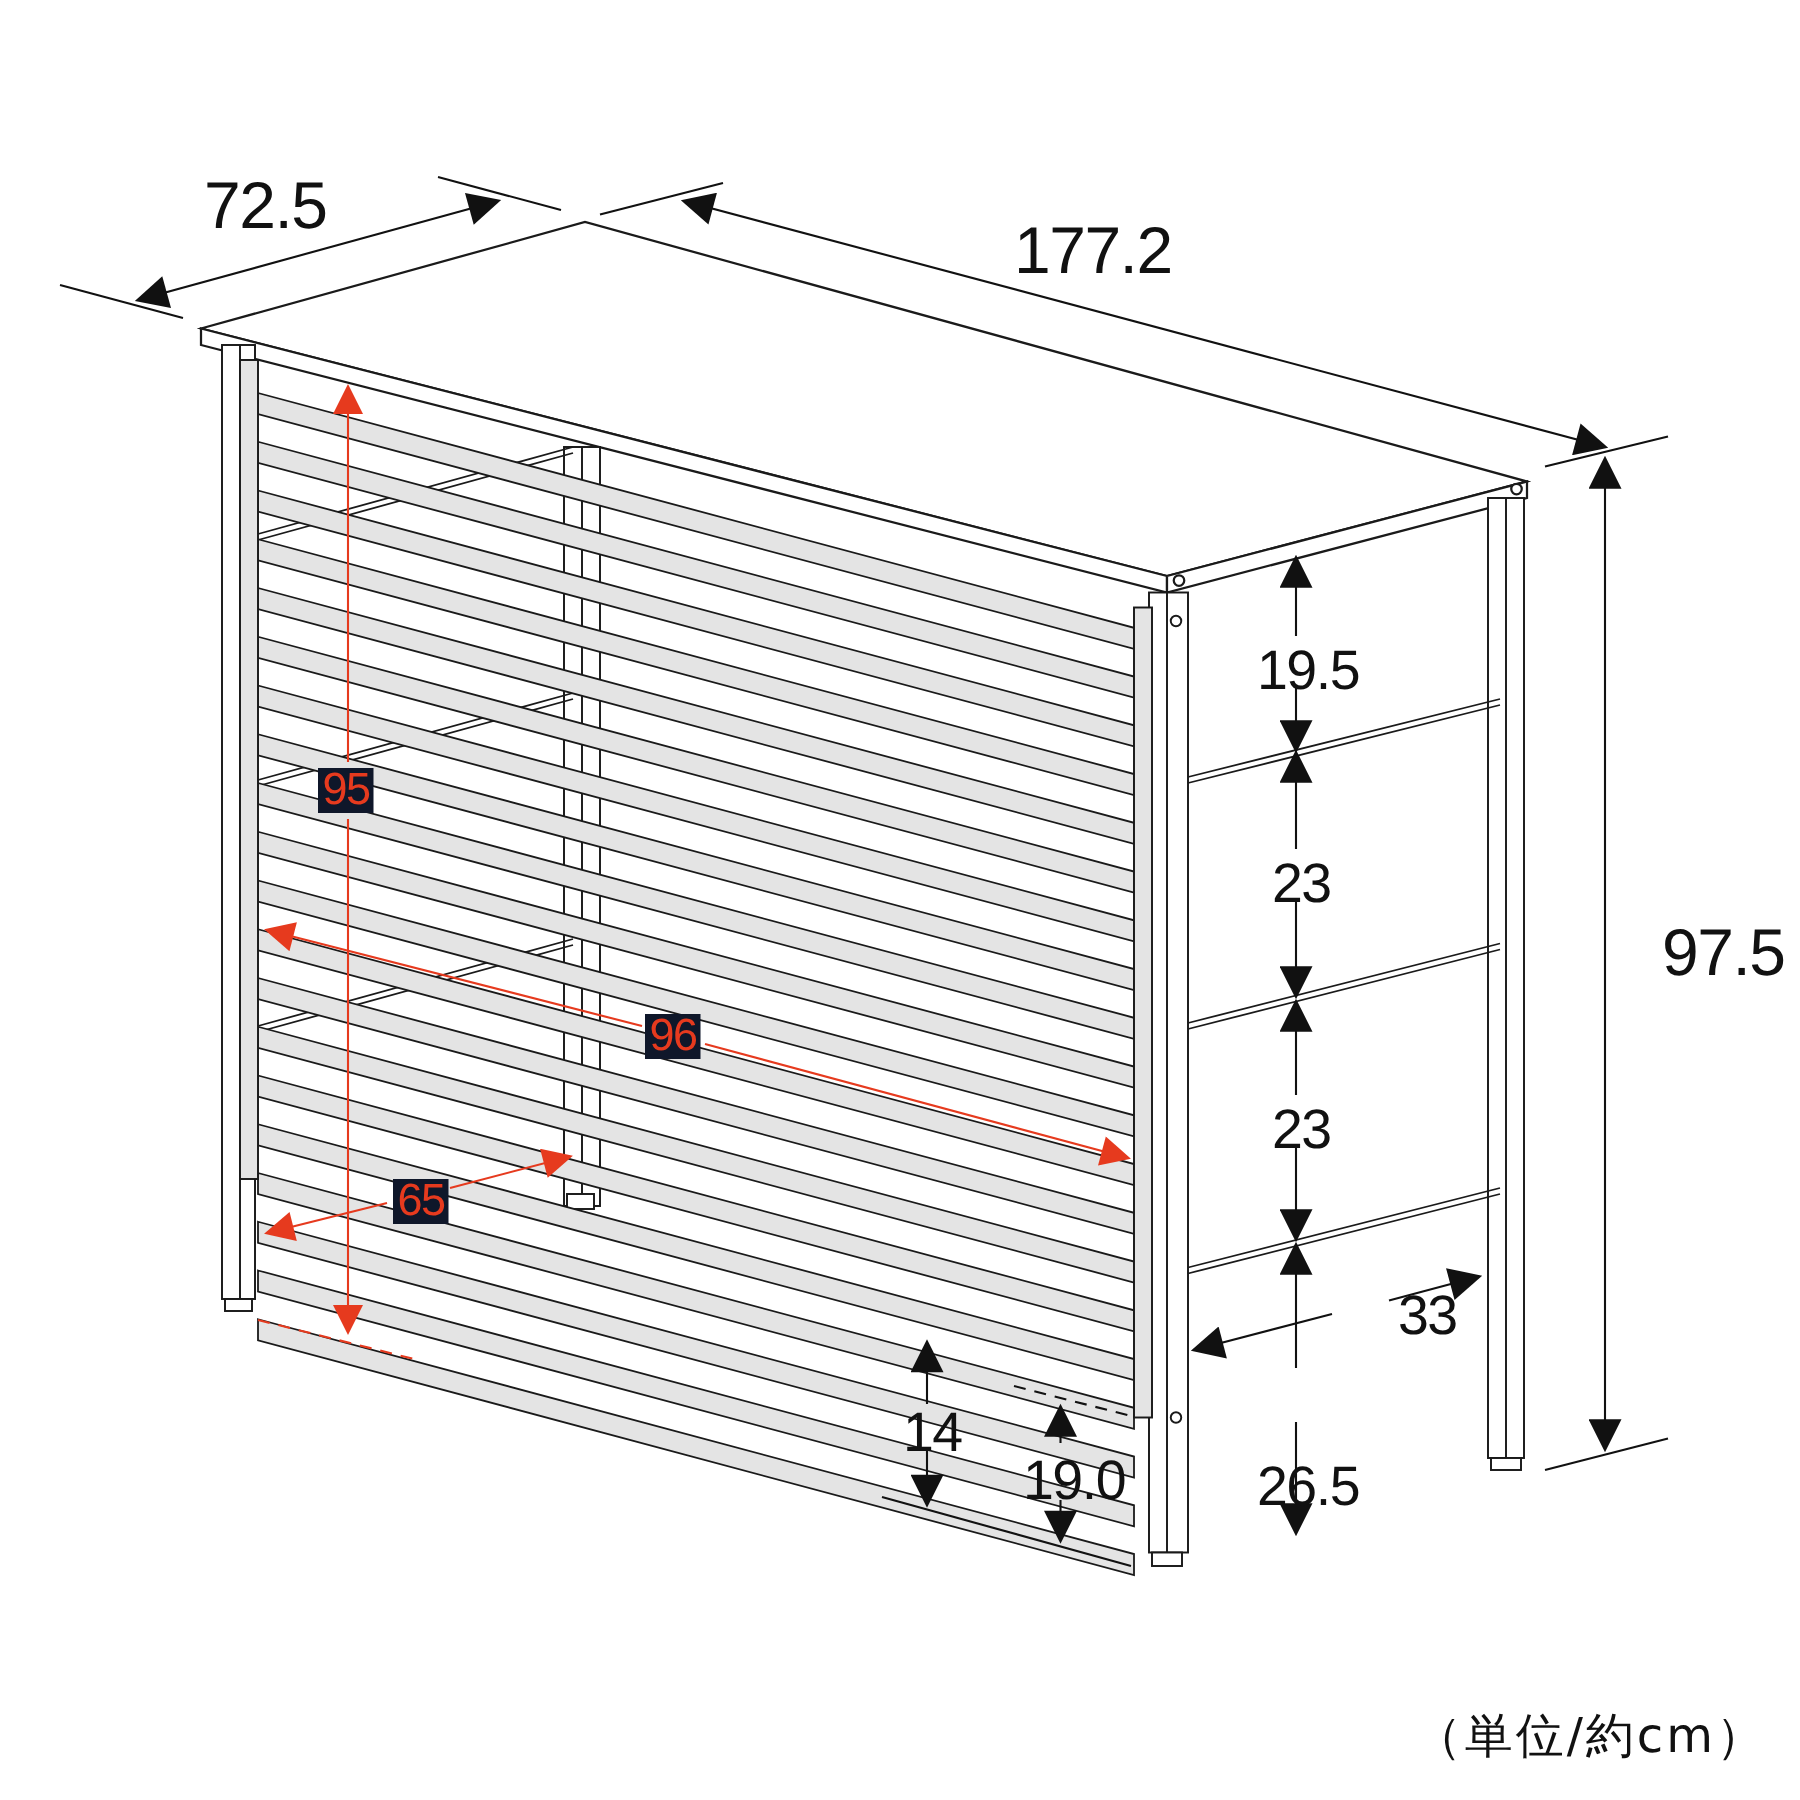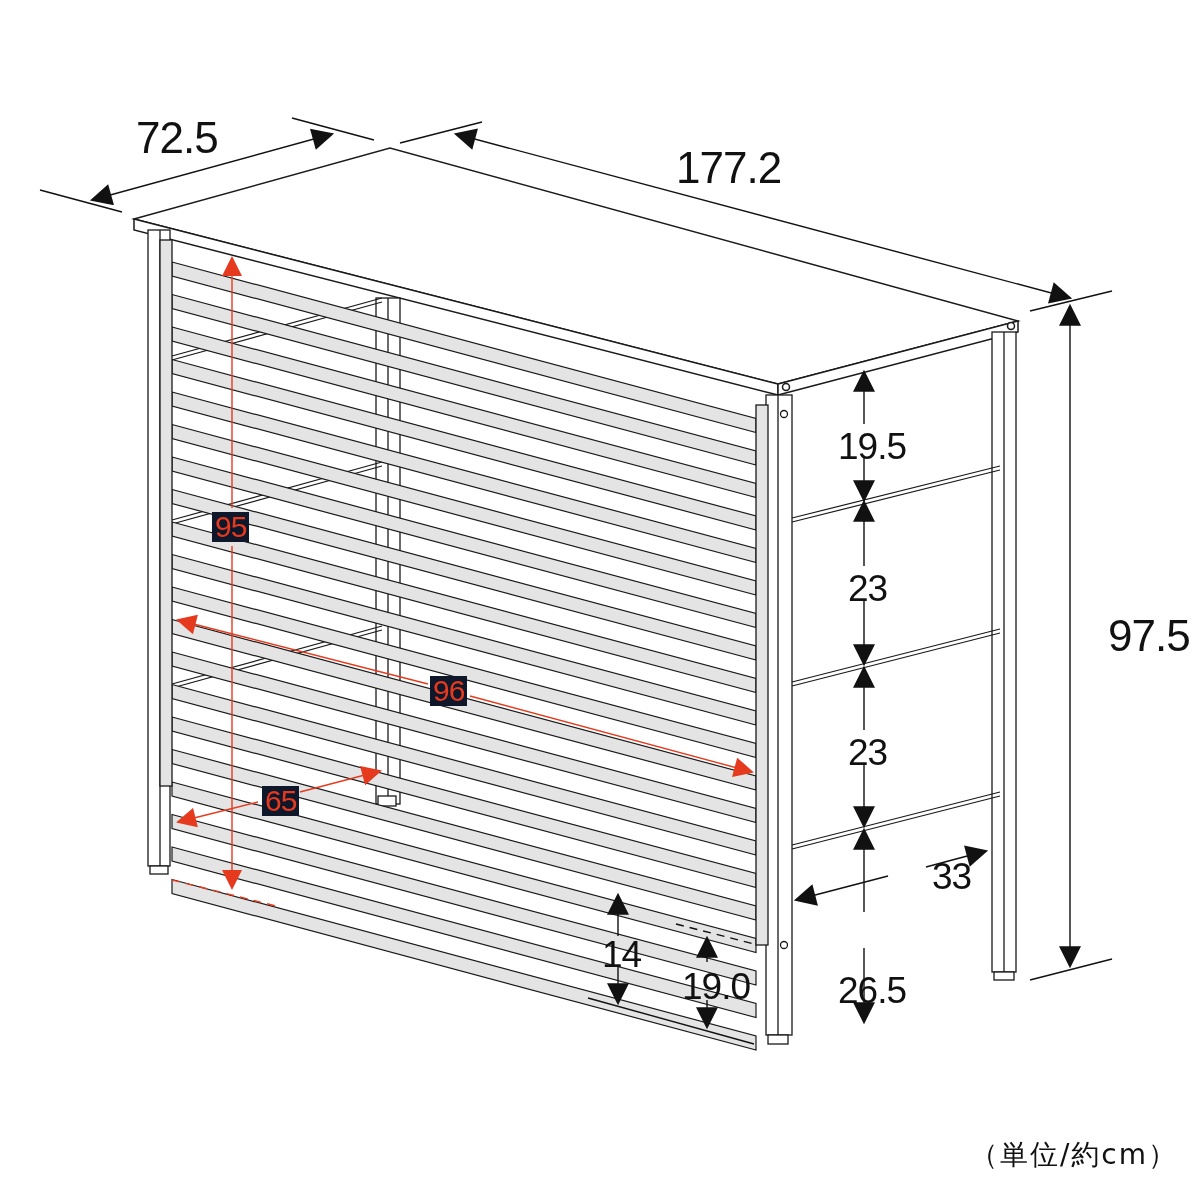--- a/index.html
+++ b/index.html
@@ -2,21 +2,21 @@
 <html><head>
 <meta charset="utf-8">
 <style>
   html, body { margin: 0; padding: 0; background: #ffffff; }
   body { width: 1200px; height: 1200px; position: relative; overflow: hidden; font-family: "Liberation Sans", "DejaVu Sans", sans-serif; }
   #diagram { position: absolute; left: 0; top: 0; width: 1200px; height: 1200px; }
   .dim-label { position: absolute; color: #111111; font-family: "Liberation Sans", "DejaVu Sans", sans-serif; white-space: nowrap; line-height: 1; }
   .dim-large { font-size: 44px; letter-spacing: -1px; }
   .dim-medium { font-size: 37px; letter-spacing: -1px; }
   .dim-red { color: #e63a1e; font-size: 30px; background: #0f172a; padding: 0 3px; letter-spacing: -1px; }
-  .unit-note { position: absolute; right: 22px; top: 1136px; font-size: 28px; color: #111111; font-family: "DejaVu Sans", sans-serif; letter-spacing: 2px; }
+  .unit-note { position: absolute; right: 22px; top: 1136px; font-size: 32px; color: #111111; font-family: "DejaVu Sans", sans-serif; letter-spacing: 2px; }
 </style>
 </head>
 <body>
 
 <svg id="diagram" viewBox="0 0 1200 1200" xmlns="http://www.w3.org/2000/svg">
   <defs>
     <marker id="arrowBlack" viewBox="0 0 10 10" refX="9" refY="5" markerWidth="8" markerHeight="8" orient="auto-start-reverse" markerUnits="userSpaceOnUse">
       <path d="M0,0 L10,5 L0,10 z" fill="#111"></path>
     </marker>
     <marker id="arrowBlackLg" viewBox="0 0 10 10" refX="9" refY="5" markerWidth="26" markerHeight="22" orient="auto-start-reverse" markerUnits="userSpaceOnUse">

